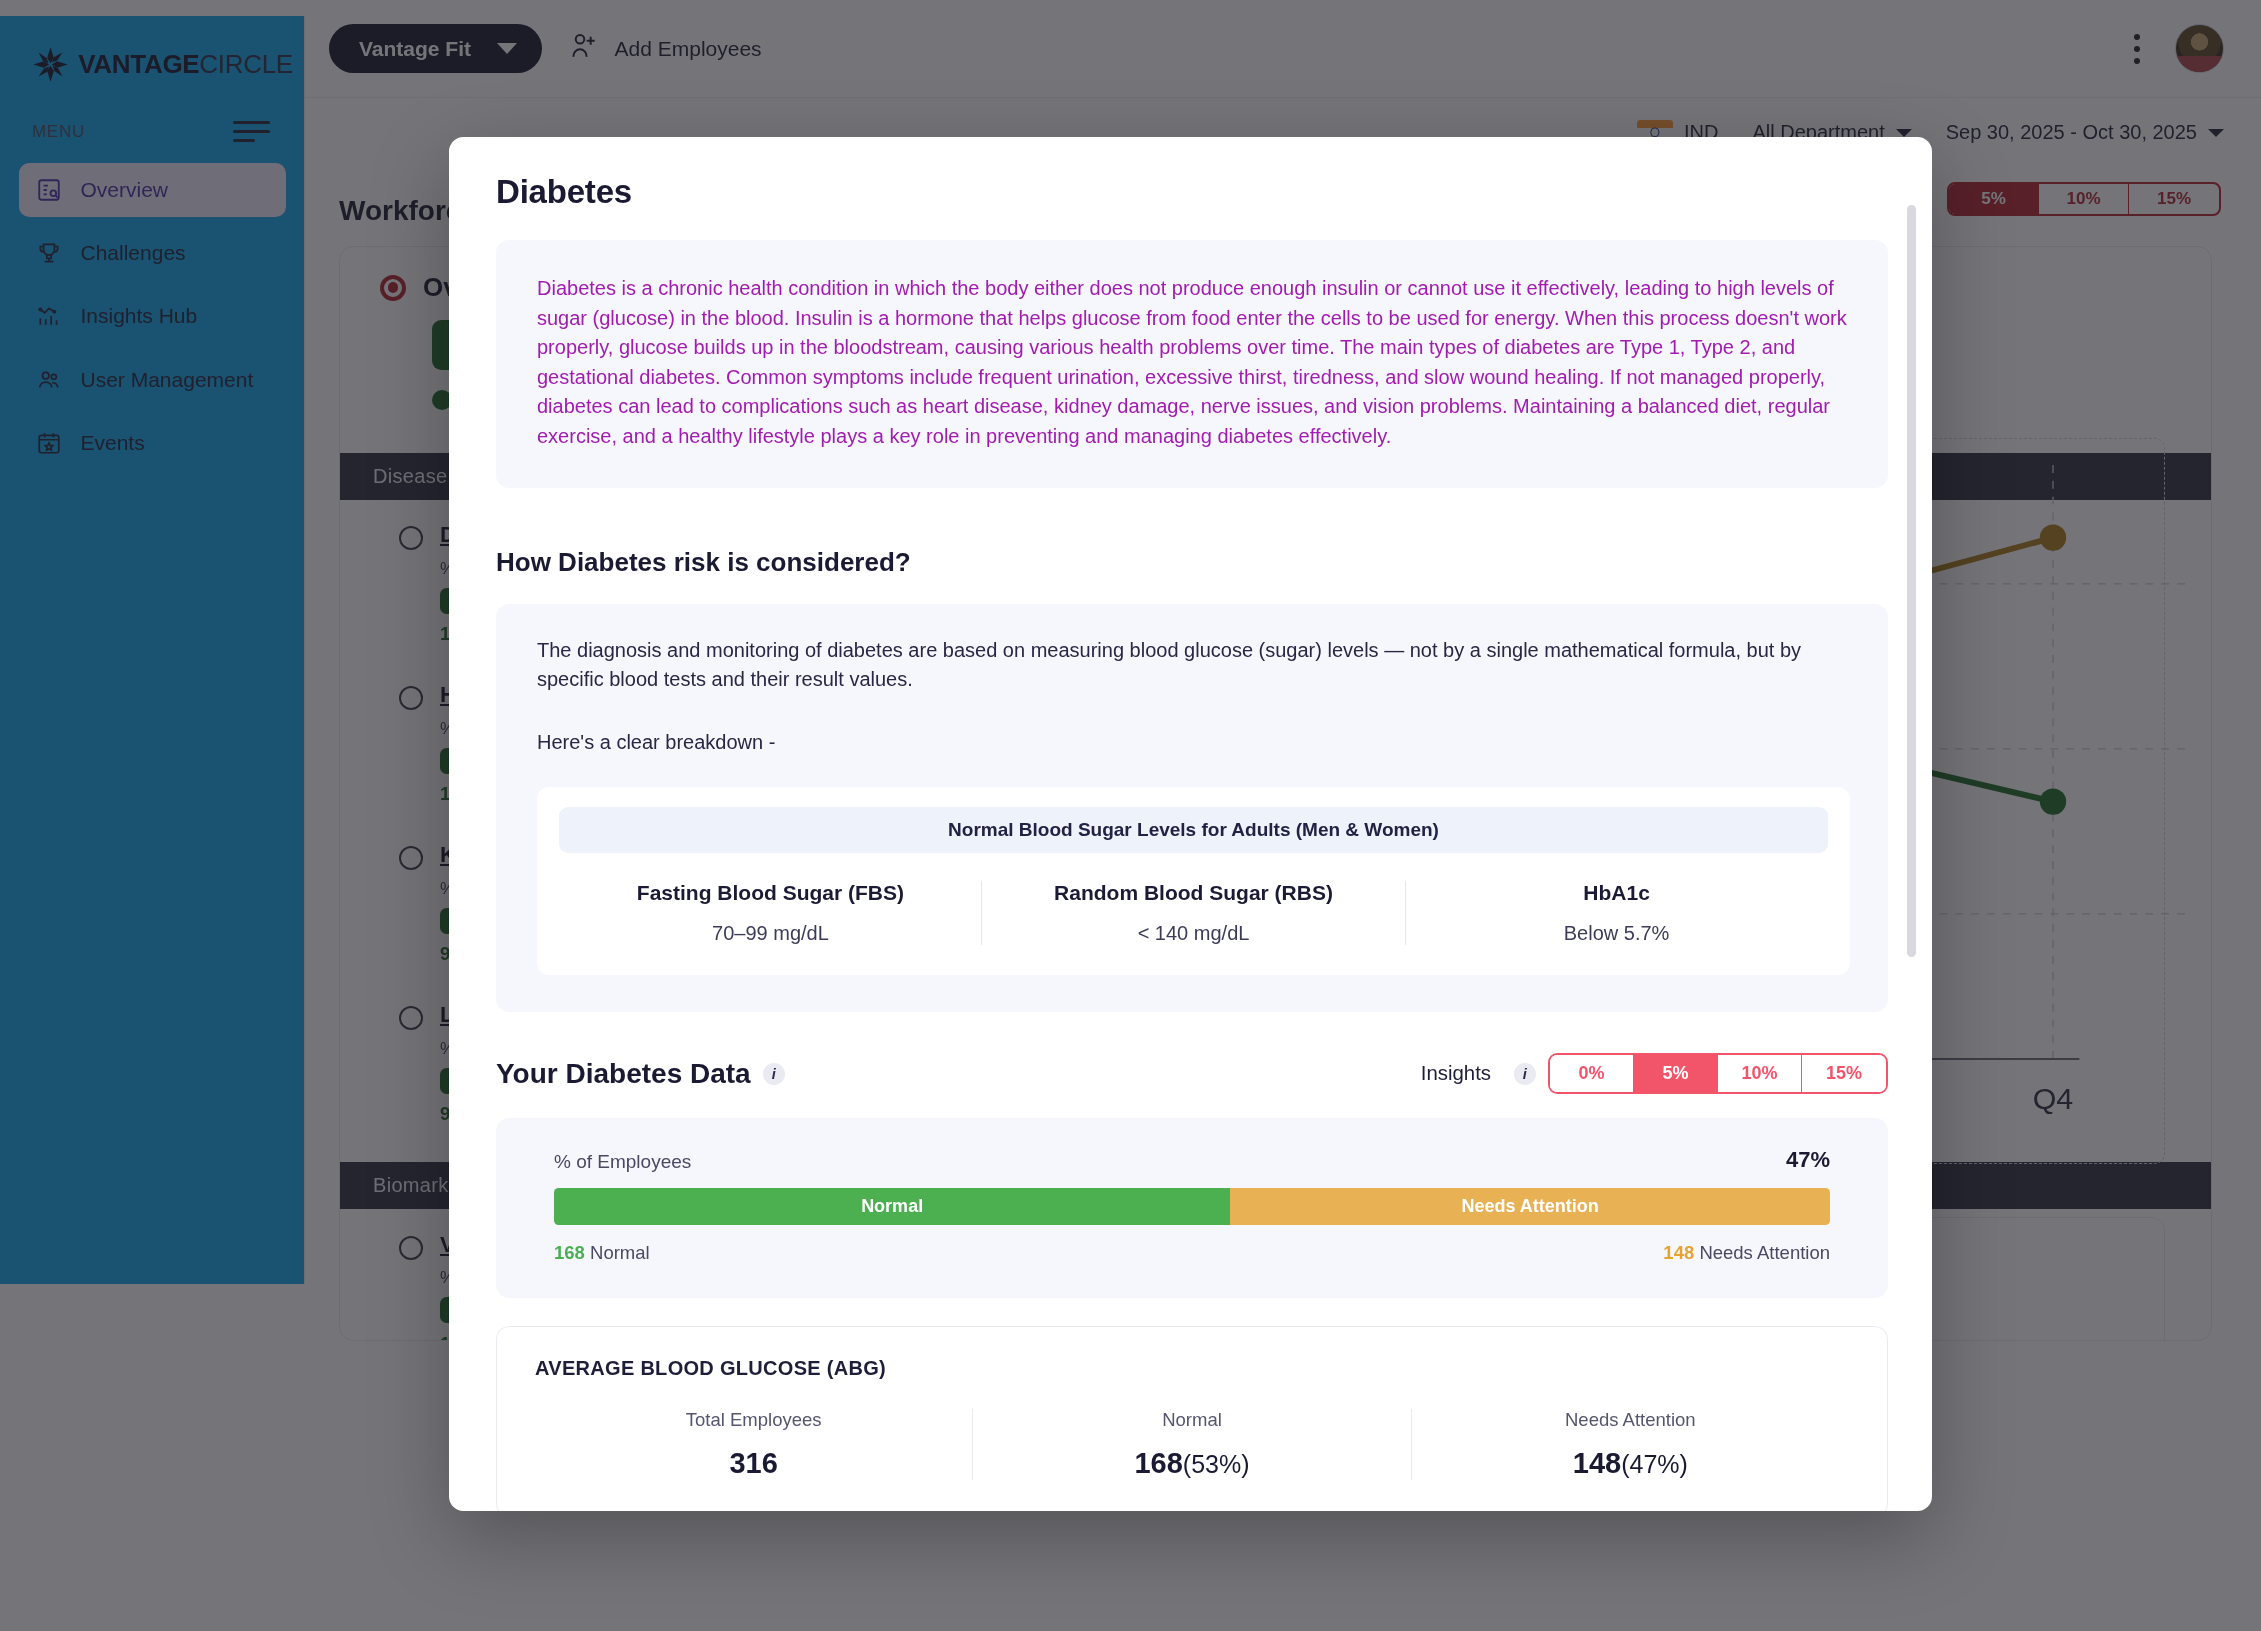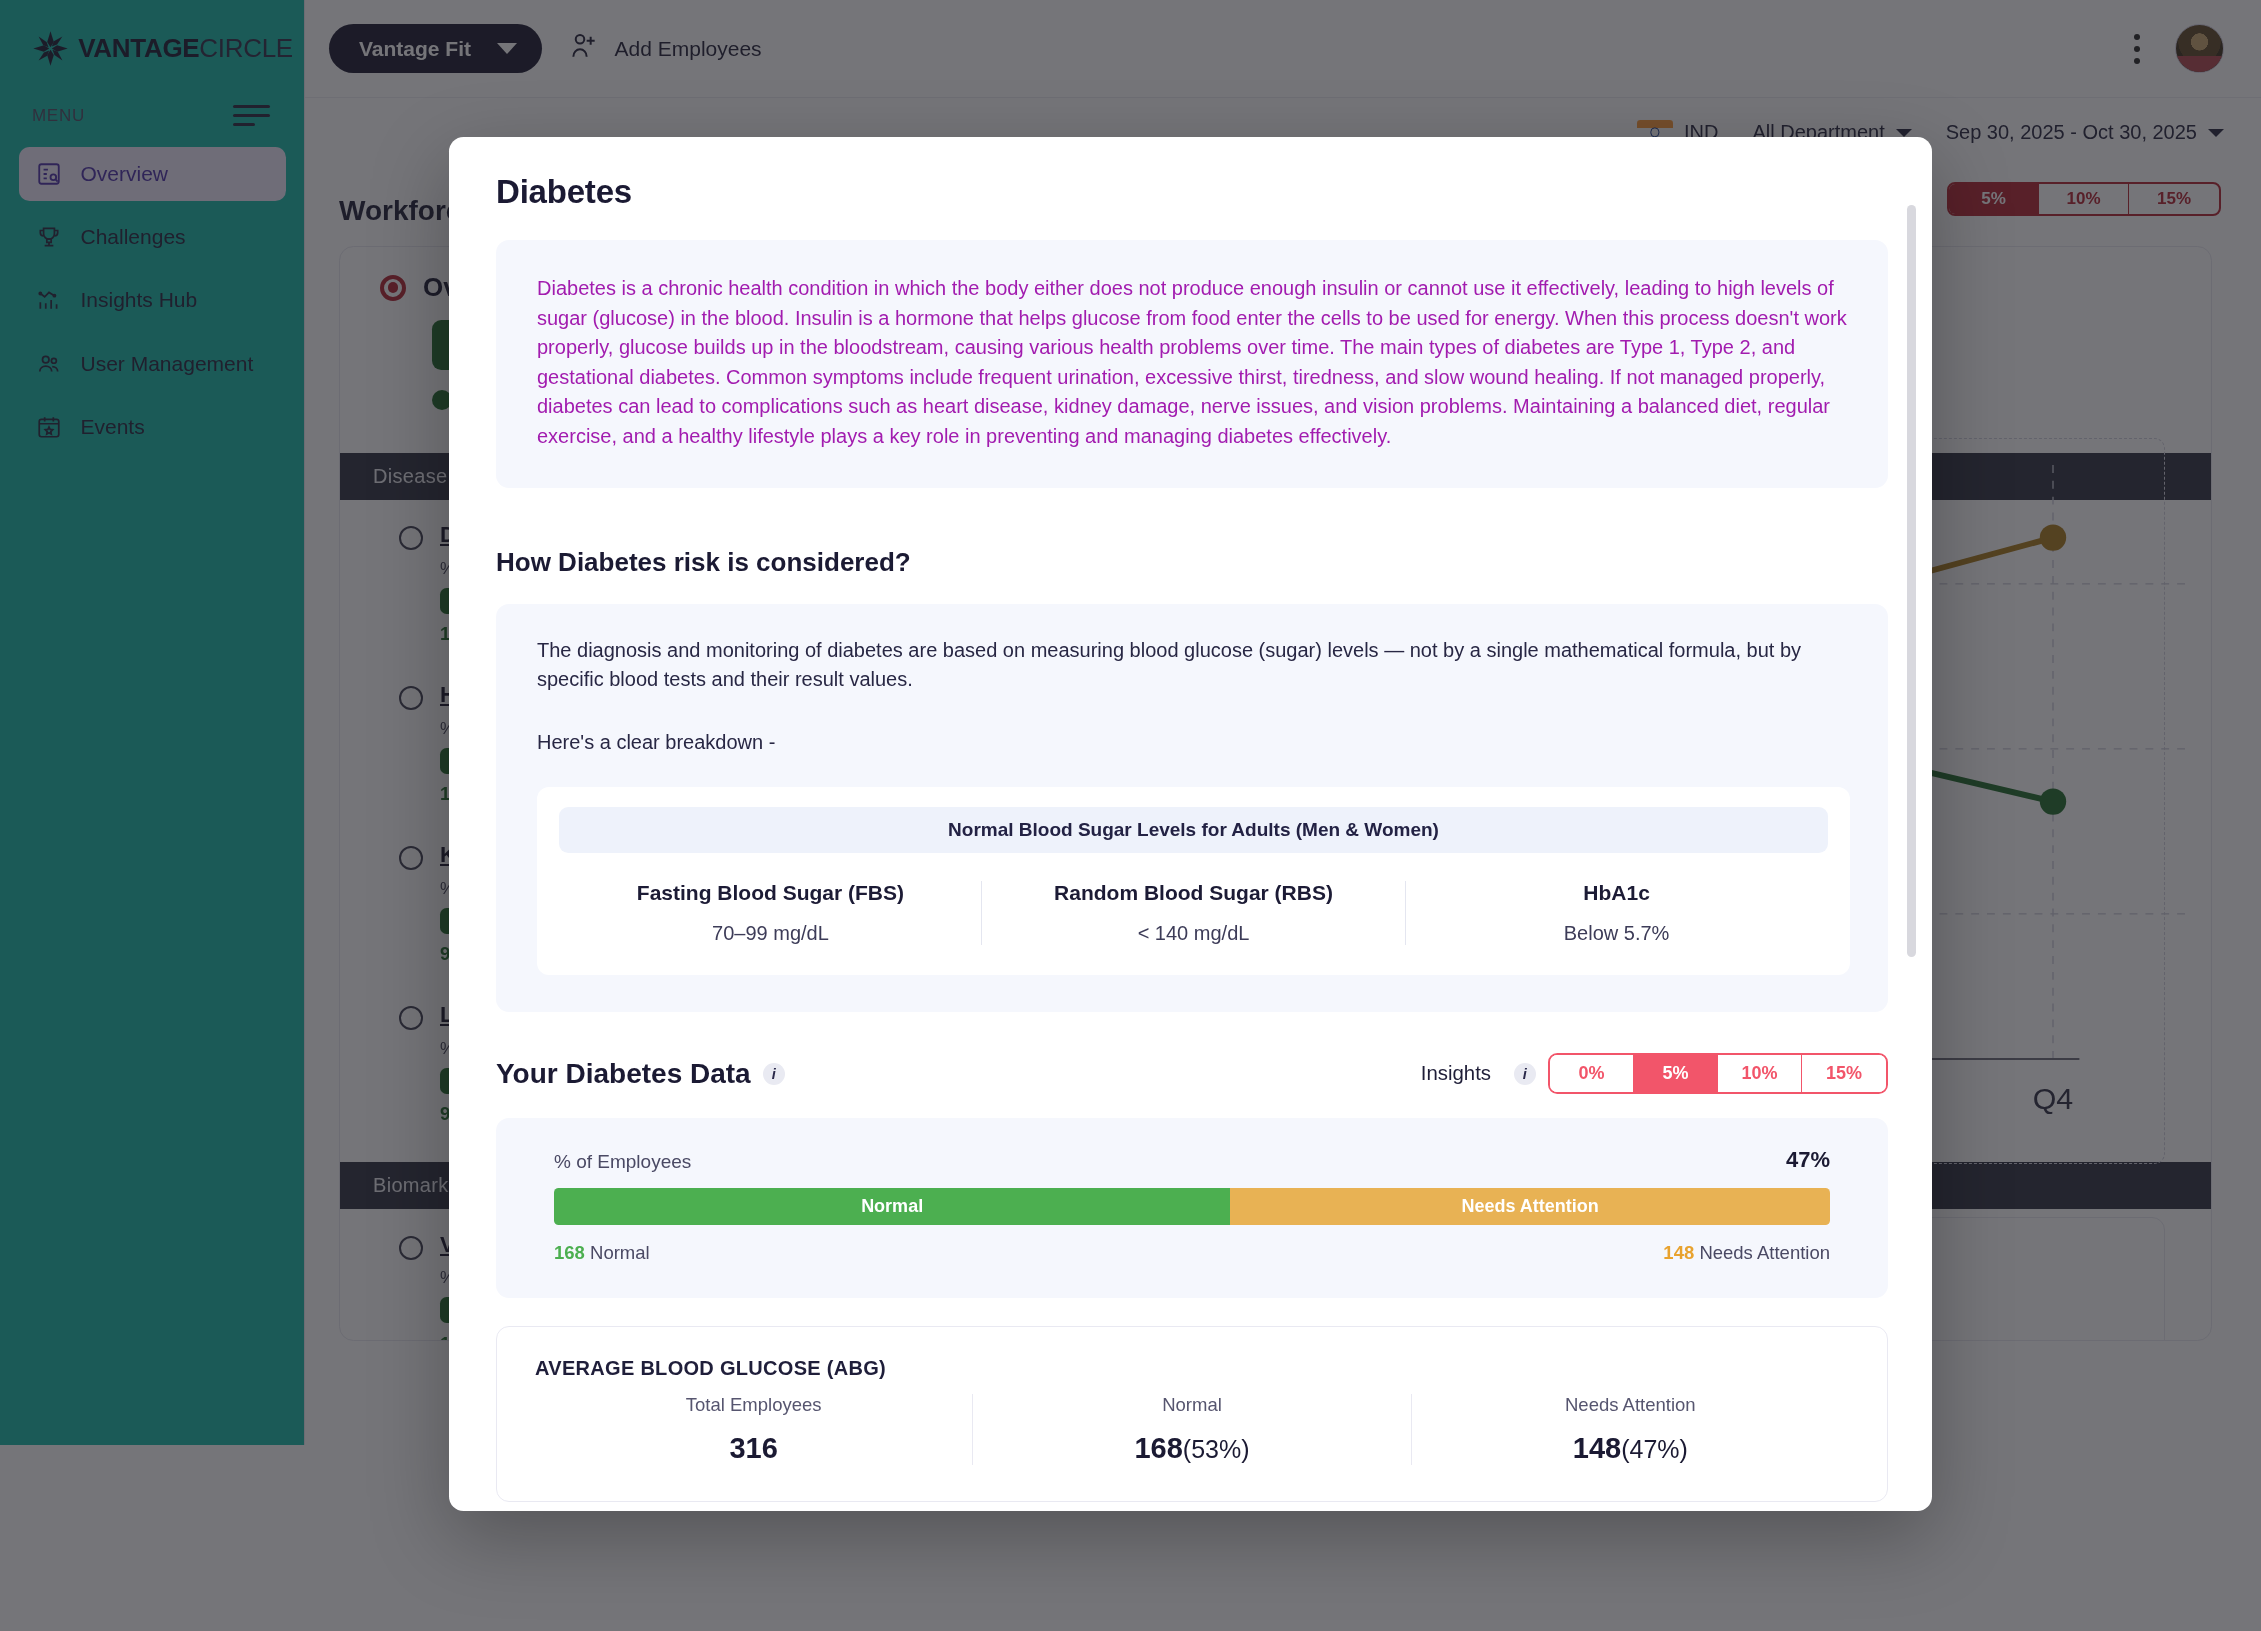--- a/index.html
+++ b/index.html
@@ -8,22 +8,22 @@
     font-family: "Liberation Sans", sans-serif;
     background: #ffffff;
     overflow: hidden;
   }
   #app { position: relative; width: 2261px; height: 1632px; }
 
   
   .bg-layer { position: absolute; inset: 0; background: #ffffff; }
 
   .sidebar {
-    position: absolute; left: 0; top: 0; width: 305px; height: 1445px;
-    background: #14b8a6; border-right: 0.7px solid #e8e8ef;
+    position: absolute; left: 0; top: 16px; width: 305px; height: 1268px;
+    background: #0ea5e9; border-right: 0.7px solid #e8e8ef;
   }
   .logo-row { display: flex; align-items: center; gap: 9.2px; padding: 30px 0 0 32px; }
   .logo-mark { width: 37px; height: 37px; position: relative; flex: none; }
   .logo-text { font-size: 26px; letter-spacing: -0.3px; color: #16152e; white-space: nowrap;}
   .logo-text b { font-weight: 800; }
   .logo-text span { font-weight: 400; color: #2b2a45; }
 
   .menu-head {
     display: flex; align-items: center; justify-content: space-between;
     padding: 34px 34px 0 32px;
@@ -179,21 +179,21 @@
   .bar .seg.normal{ background:#4caf50; }
   .bar .seg.attn{ background:#e8b254; }
   .bar-legend{ display:flex; justify-content:space-between; margin-top: 17px; font-size: 18.5px; color:#4a4964;}
   .bar-legend b.green{ color:#4caf50;}
   .bar-legend b.amber{ color:#e8a22e;}
 
   .metric-card{
     border:0.7px solid #e9e9f2; border-radius:13px; margin-top: 28px; padding: 30px 38px 36px 38px; background:#fff;
   }
   .metric-title{ font-size: 20px; font-weight:700; letter-spacing:0.3px; color:#1f1e3a;}
-  .metric-cols{ display:flex; margin-top: 14px;}
+  .metric-cols{ display:flex; margin-top: 29px;}
   .mcol{ flex:1; text-align:center;}
   .mcol + .mcol{ border-left:1.3px solid #e9e9f2;}
   .mcol .mh{ font-size: 18.5px; color:#56556f;}
   .mcol .mv{ font-size: 29px; font-weight:700; color:#1b1a33; margin-top: 16px;}
   .mcol .mv small{ font-weight:400; font-size: 25px; text-align: center;}
 
   .scrollbar{
     position:absolute; right: 16px; top: 68px; width: 9.2px; height: 1181px;
     border-radius: 5.3px; background: transparent;
   }

